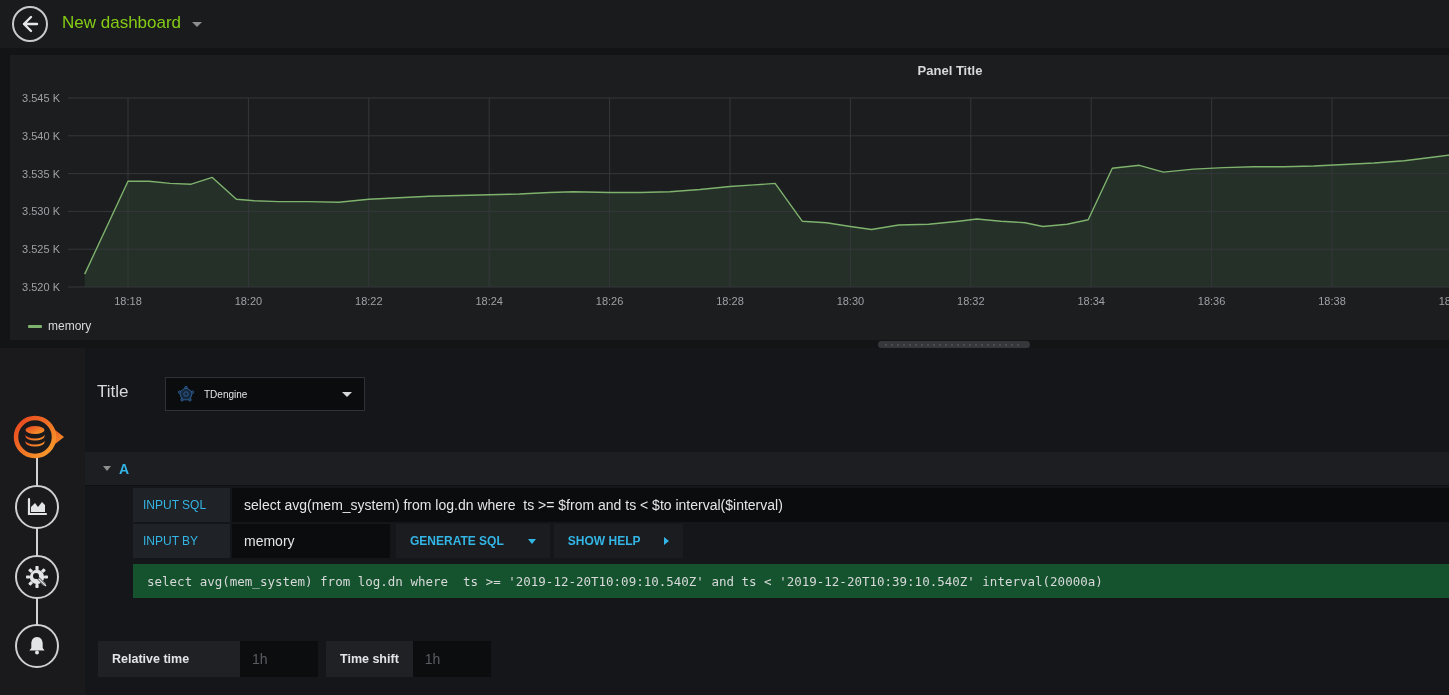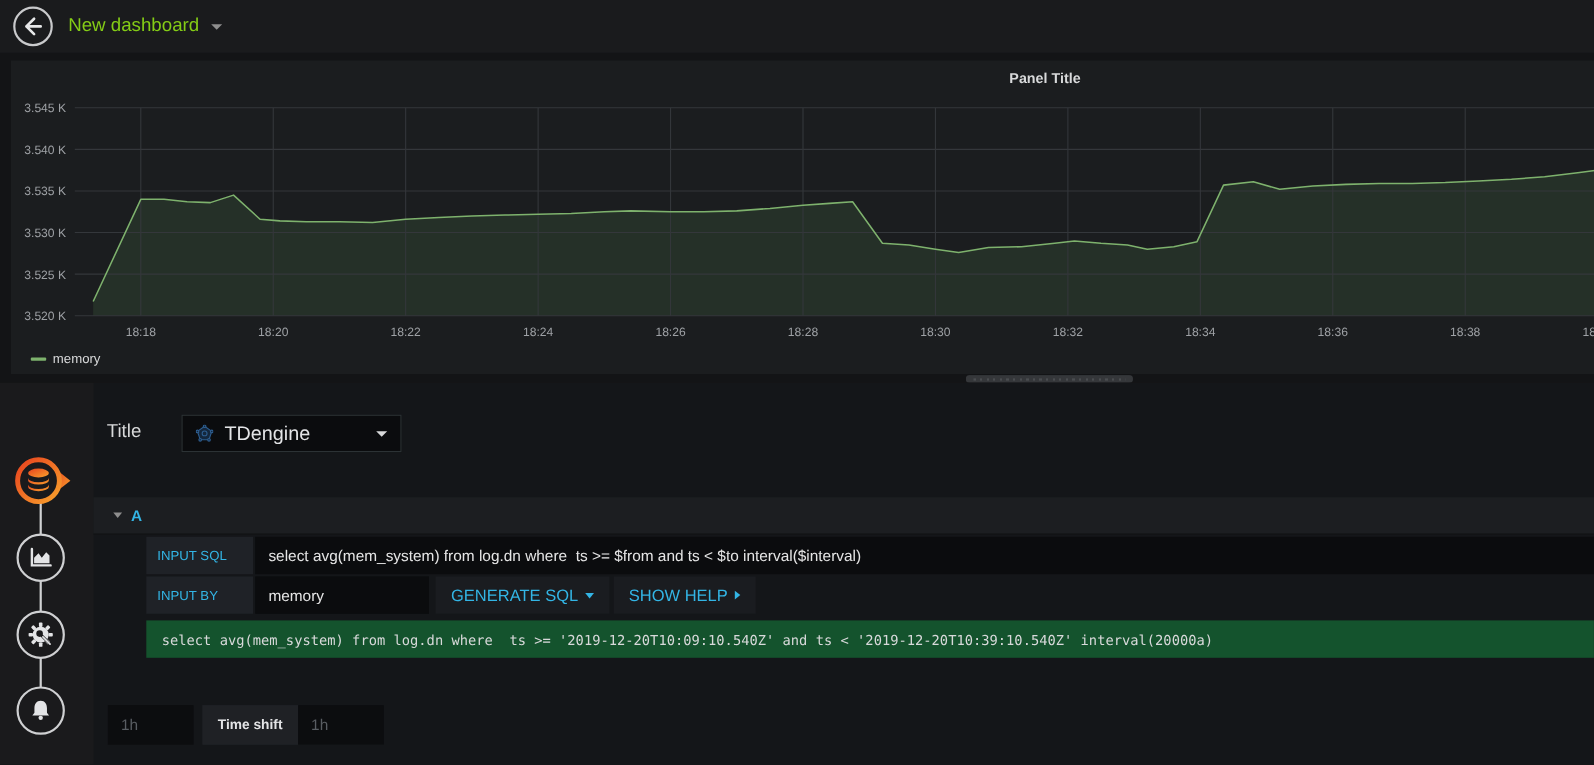--- a/index.html
+++ b/index.html
@@ -39,21 +39,21 @@
   
   .rail-line { position:absolute; left:36px; top:436px; width:2px; height:212px; background:#d0d1d3; z-index:1; }
   .rail-icon { position:absolute; z-index:2; cursor:pointer; }
   .rail-circle { width:44px; height:44px; border-radius:50%; border:2.5px solid #cfd0d2; background:#1a1a1c;
                  display:flex; align-items:center; justify-content:center; }
 
   
   .query-label { position:absolute; left:97px; top:382px; font-size:17px; font-weight:500; color:#d8d9da; }
   .ds-picker { position:absolute; left:165px; top:377px; width:200px; height:34px; background:#0b0c0e;
                border:1px solid #2c3235; display:flex; align-items:center; padding:0 12px; gap:10px; cursor:pointer; }
-  .ds-name { font-size:18px; color:#e3e4e6; flex:1; }
+  .ds-name { font-size:10px; color:#e3e4e6; flex:1; }
   .ds-caret { border-top-color:#d8d9da; }
 
   
   .ref-header { position:absolute; left:85px; top:452px; width:1364px; height:34px; background:#1c1e21;
                 border-bottom:1px solid #0f1012; display:flex; align-items:center; padding-left:18px; gap:8px; cursor:pointer; }
   .ref-caret { border-top-color:#8e8e8e; border-left-width:4px; border-right-width:4px; border-top-width:5px; }
   .ref-id { color:#33b5e5; font-size:14px; font-weight:bold; }
 
   .form-label { background:#1f2227; color:#33b5e5; font-size:12px; font-weight:normal;
                 display:flex; align-items:center; padding:0 10px; }
@@ -61,22 +61,22 @@
                 font-family:"Liberation Sans", sans-serif; padding:0 12px; }
   .form-input::placeholder { color:#595d62; }
 
   .row-inputsql { position:absolute; left:133px; top:488px; width:1316px; height:34px; display:flex; gap:2px; }
   .row-inputsql .form-label { width:97px; }
   .row-inputsql .form-input { flex:1; }
 
   .row-alias { position:absolute; left:133px; top:524px; height:34px; display:flex; gap:2px; }
   .row-alias .form-label { width:97px; }
   .alias-input { width:158px; }
-  .chip-btn { background:#1a1c20; color:#33b5e5; font-size:15px; font-weight:normal; border:none;
-              display:flex; align-items:center; gap:6px; padding:0 14px; cursor:pointer;
+  .chip-btn { background:#1a1c20; color:#33b5e5; font-size:12px; font-weight:bold; border:none;
+              display:flex; align-items:center; gap:24px; padding:0 14px; cursor:pointer;
               font-family:"Liberation Sans", sans-serif; }
   .chip-btn .tri-down { border-top-color:#33b5e5; border-left-width:4px; border-right-width:4px; border-top-width:5px; }
   .chip-btn .tri-right { border-left-width:5px; border-top-width:4px; border-bottom-width:4px; }
 
   .generated-sql { position:absolute; left:133px; top:564px; width:1316px; height:34px; background:#14532d;
                    display:flex; align-items:center; padding:0 14px;
                    font-family:"DejaVu Sans Mono", monospace; font-size:12.5px; color:#d8d9da; white-space:pre; }
 
   .time-row { position:absolute; left:98px; top:641px; height:36px; display:flex; align-items:center; }
   .time-group { display:flex; height:36px; margin-right:8px; background:#1b1e21; }
@@ -244,19 +244,20 @@
   <button class="chip-btn" style="margin-left:2px;">
     <span>SHOW HELP</span>
     <span class="tri-right"></span>
   </button>
 </div>
 
 <div class="generated-sql">select avg(mem_system) from log.dn where  ts &gt;= '2019-12-20T10:09:10.540Z' and ts &lt; '2019-12-20T10:39:10.540Z' interval(20000a)</div>
 
 <div class="time-row">
   <div class="time-group">
+    <div class="time-label" style="width:142px;">Relative time</div>
     <input class="form-input time-input" type="text" placeholder="1h" style="">
   </div>
   <div class="time-group">
     <div class="time-label">Time shift</div>
     <input class="form-input time-input" type="text" placeholder="1h" style="">
   </div>
 </div>
 
 </body></html>

